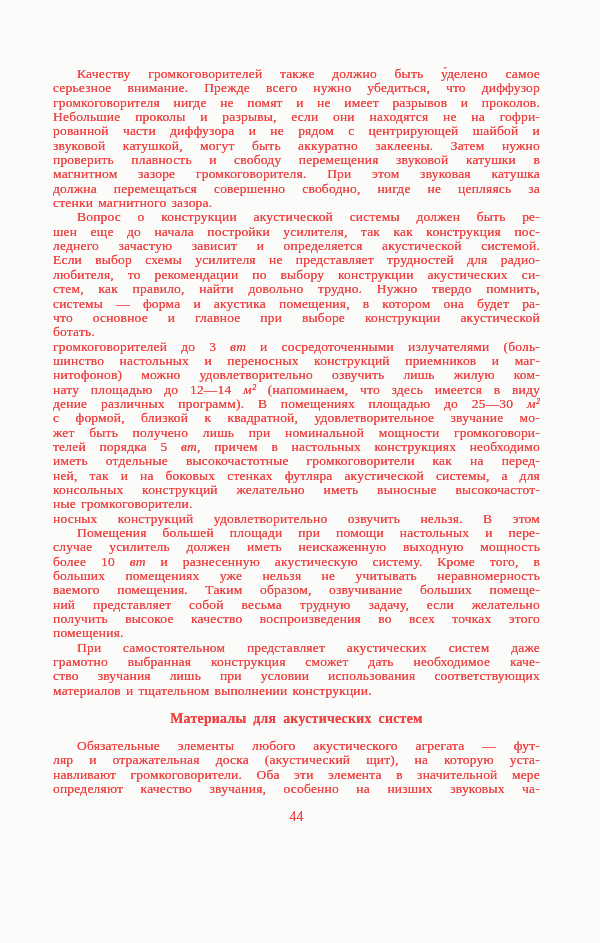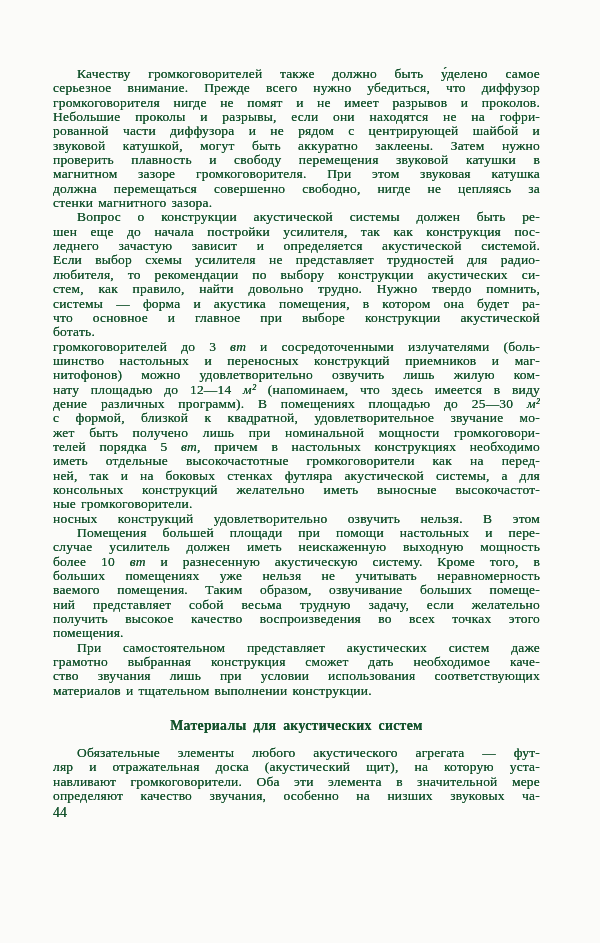--- a/index.html
+++ b/index.html
@@ -45,35 +45,35 @@
   .text-line.para-end {
     text-align-last: left;
   }
   .section-heading {
     font-size: 13.8px;
     line-height: 15px;
     font-weight: bold;
     letter-spacing: 0.3px;
     word-spacing: 3px;
     text-align: center;
-    margin: 20px 0 13px 0;
+    margin: 13px 0 13px 0;
   }
   .page-number {
     font-size: 13.8px;
     line-height: 15px;
-    margin-top: 1px;
-    text-align: left;
+    margin-top: 12px;
+    text-align: center;
   }
   i { font-style: italic; }
 </style>
 </head>
 <body style="background: rgb(251, 251, 249);">
 
 <div class="page">
-  <main class="text-column" id="text-column" style="color: #14532d;">
+  <main class="text-column" id="text-column" style="color: #ef4444;">
 
   <div class="text-line first">Качеству громкоговорителей также должно быть у́делено самое</div>
       <div class="text-line">серьезное внимание. Прежде всего нужно убедиться, что диффузор</div>
       <div class="text-line">громкоговорителя нигде не помят и не имеет разрывов и проколов.</div>
       <div class="text-line">Небольшие проколы и разрывы, если они находятся не на гофри-</div>
       <div class="text-line">рованной части диффузора и не рядом с центрирующей шайбой и</div>
       <div class="text-line">звуковой катушкой, могут быть аккуратно заклеены. Затем нужно</div>
       <div class="text-line">проверить плавность и свободу перемещения звуковой катушки в</div>
       <div class="text-line">магнитном зазоре громкоговорителя. При этом звуковая катушка</div>
       <div class="text-line">должна перемещаться совершенно свободно, нигде не цепляясь за</div>

